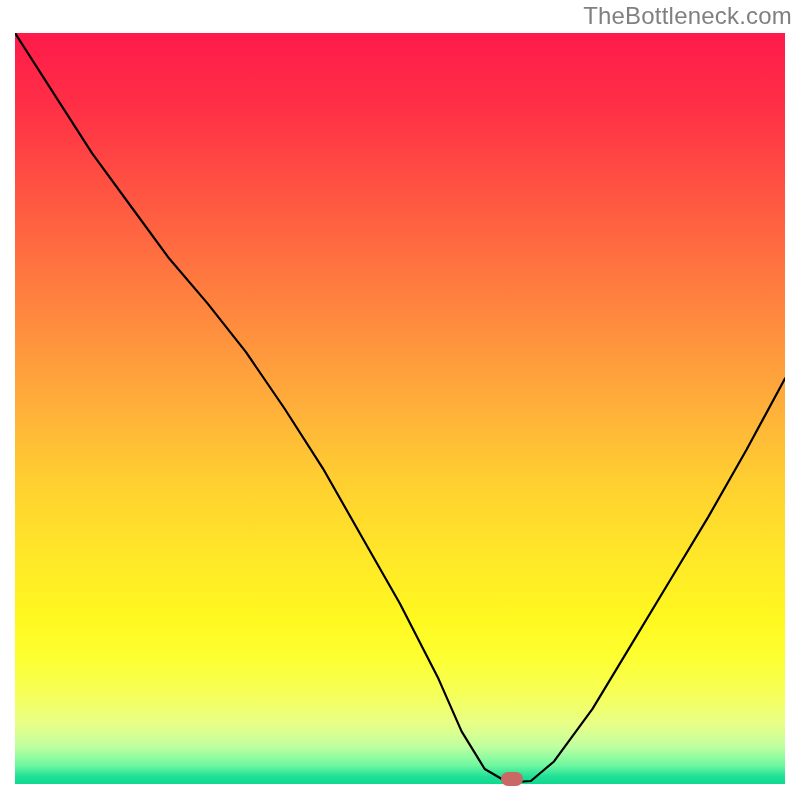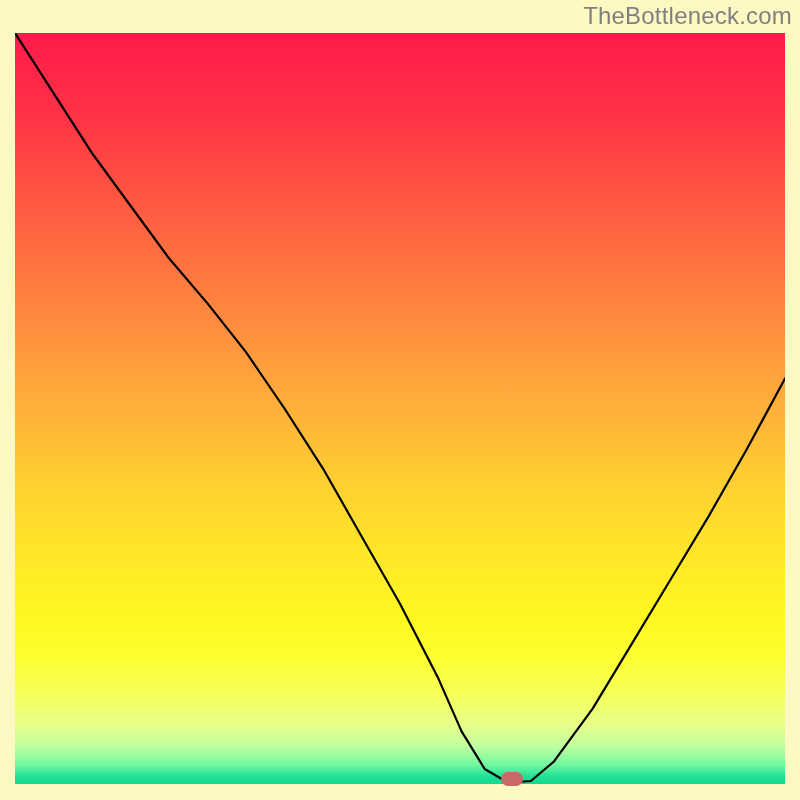--- a/index.html
+++ b/index.html
@@ -7,21 +7,21 @@
     padding: 0;
     width: 800px;
     height: 800px;
     background: #000;
     overflow: hidden;
   }
   .frame {
     position: relative;
     width: 800px;
     height: 800px;
-    background: #fef9c3;
+    background: #ffffff;
   }
   .watermark {
     position: absolute;
     top: 2px;
     right: 8px;
     color: #808080;
     font-family: Arial, Helvetica, sans-serif;
     font-size: 24px;
     font-weight: 400;
     letter-spacing: 0.2px;

